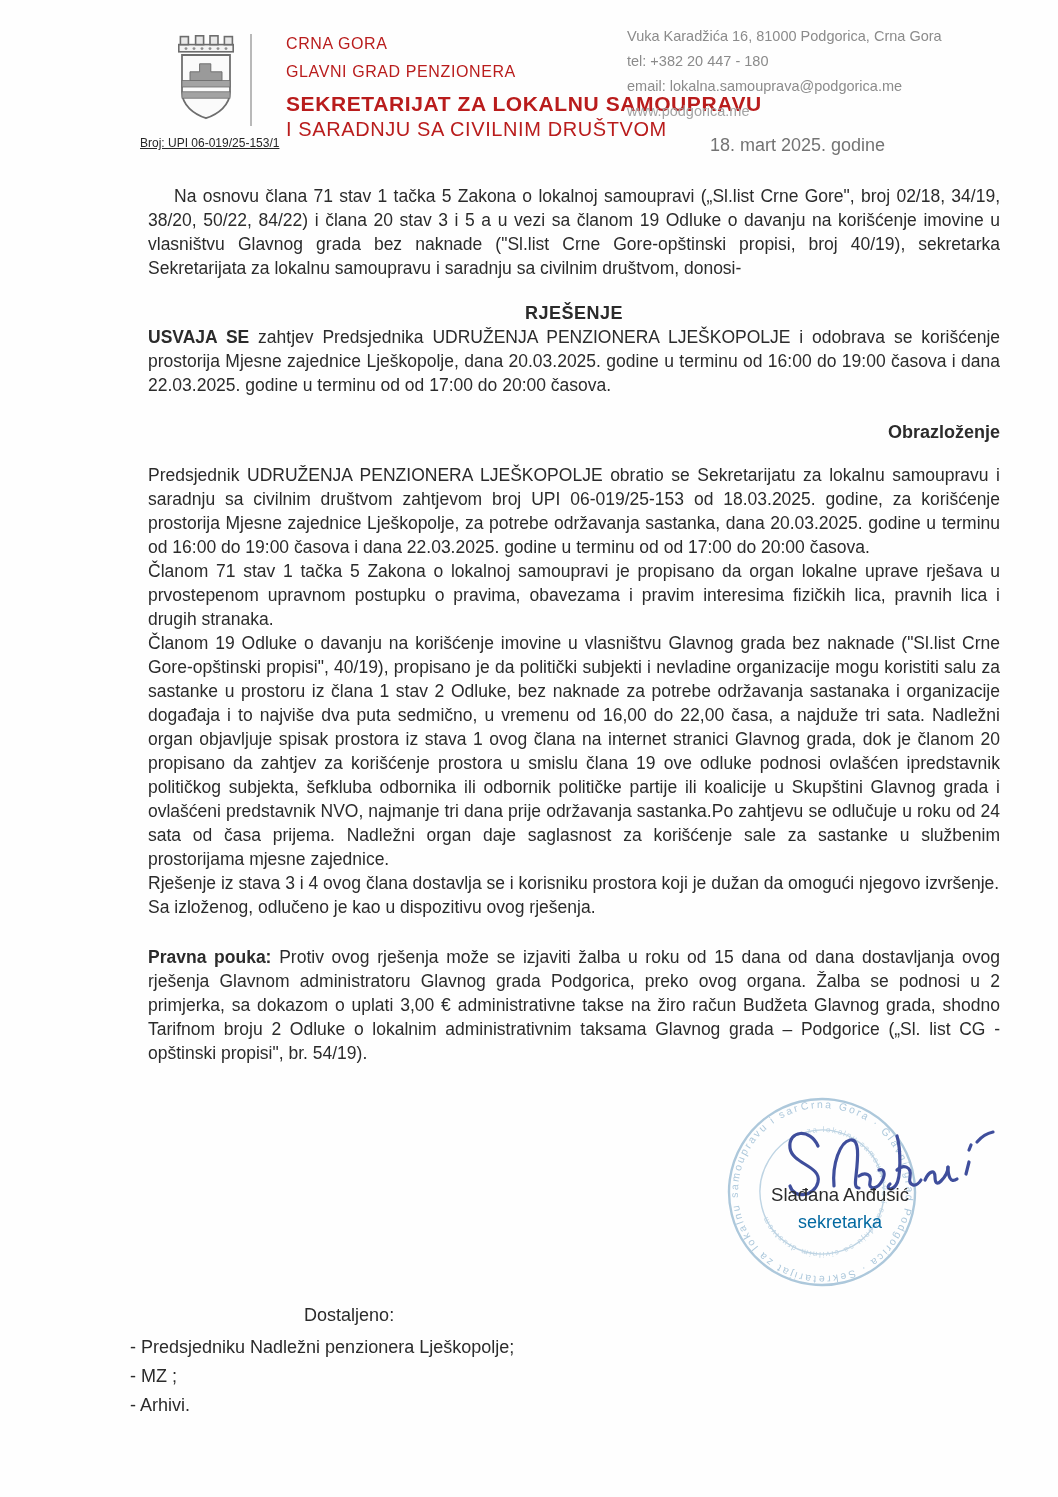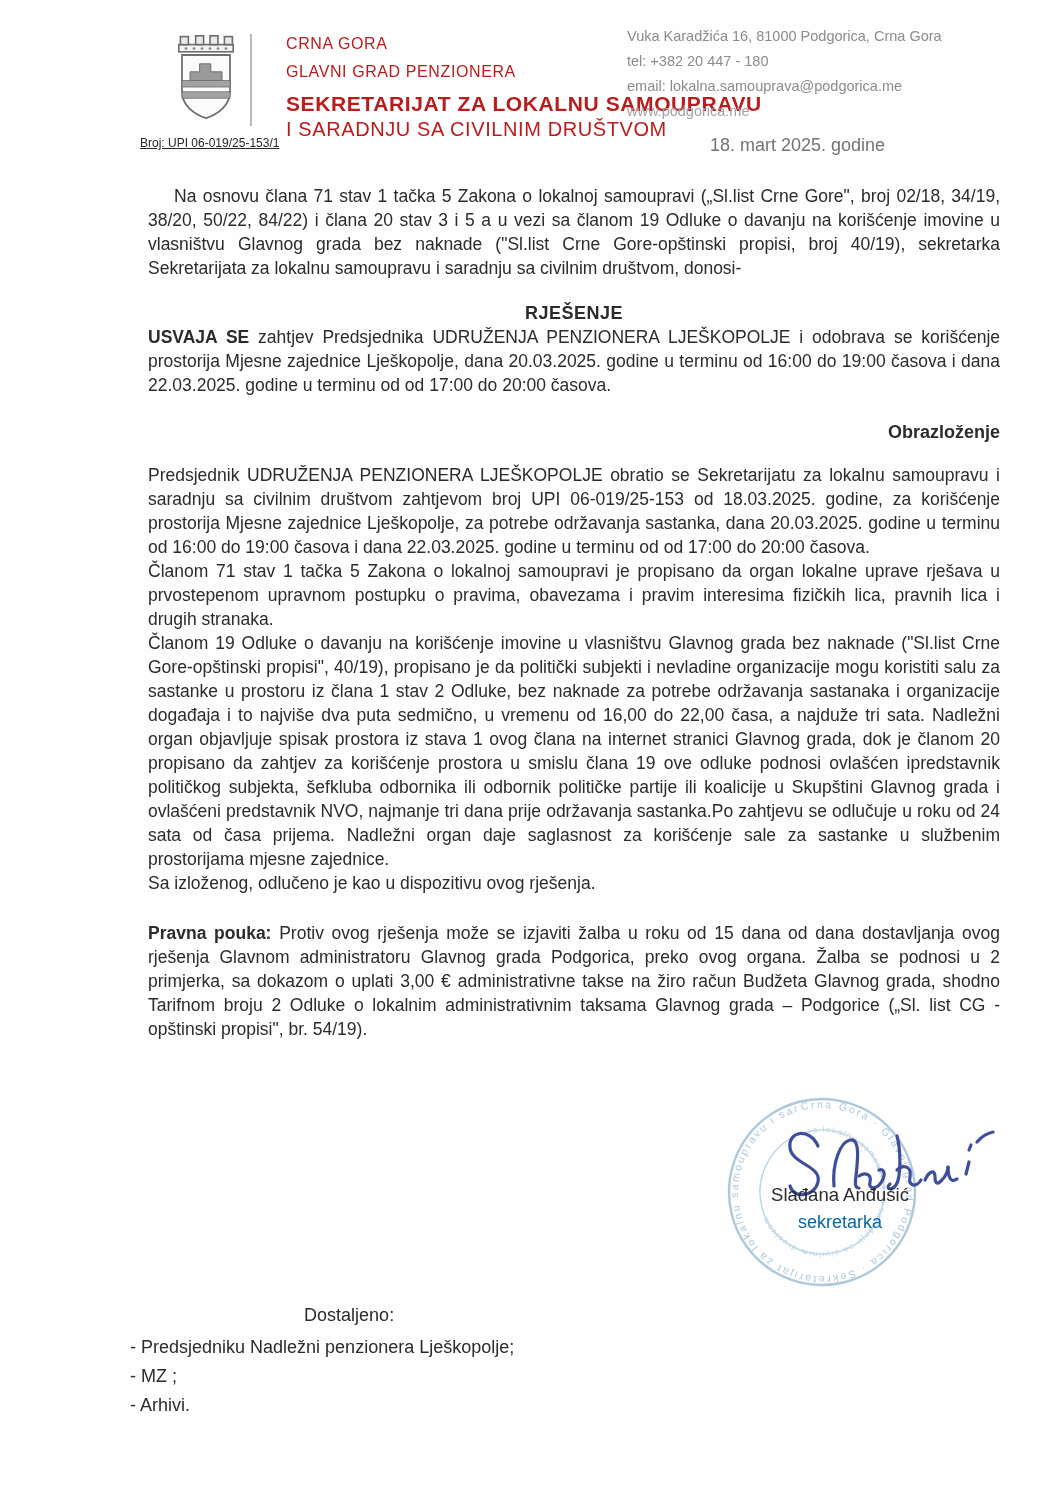--- a/index.html
+++ b/index.html
@@ -123,20 +123,21 @@
 
     <div class="heading">RJEŠENJE</div>
 
     <p><span class="b">USVAJA SE</span><span> zahtjev Predsjednika UDRUŽENJA PENZIONERA LJEŠKOPOLJE i odobrava se korišćenje prostorija Mjesne zajednice Lješkopolje, dana 20.03.2025. godine u terminu od 16:00 do 19:00 časova i dana 22.03.2025. godine u terminu od od 17:00 do 20:00 časova.</span></p>
 
     <div class="subheading">Obrazloženje</div>
 
     <p>Predsjednik UDRUŽENJA PENZIONERA LJEŠKOPOLJE obratio se Sekretarijatu za lokalnu samoupravu i saradnju sa civilnim društvom zahtjevom broj UPI 06-019/25-153 od 18.03.2025. godine, za korišćenje prostorija Mjesne zajednice Lješkopolje, za potrebe održavanja sastanka, dana 20.03.2025. godine u terminu od 16:00 do 19:00 časova i dana 22.03.2025. godine u terminu od od 17:00 do 20:00 časova.</p>
     <p>Članom 71 stav 1 tačka 5 Zakona o lokalnoj samoupravi je propisano da organ lokalne uprave rješava u prvostepenom upravnom postupku o pravima, obavezama i pravim interesima fizičkih lica, pravnih lica i drugih stranaka.</p>
     <p>Članom 19 Odluke o davanju na korišćenje imovine u vlasništvu Glavnog grada bez naknade ("Sl.list Crne Gore-opštinski propisi", 40/19), propisano je da politički subjekti i nevladine organizacije mogu koristiti salu za sastanke u prostoru iz člana 1 stav 2 Odluke, bez naknade za potrebe održavanja sastanaka i organizacije događaja i to najviše dva puta sedmično, u vremenu od 16,00 do 22,00 časa, a najduže tri sata. Nadležni organ objavljuje spisak prostora iz stava 1 ovog člana na internet stranici Glavnog grada, dok je članom 20 propisano da zahtjev za korišćenje prostora u smislu člana 19 ove odluke podnosi ovlašćen ipredstavnik političkog subjekta, šefkluba odbornika ili odbornik političke partije ili koalicije u Skupštini Glavnog grada i ovlašćeni predstavnik NVO, najmanje tri dana prije održavanja sastanka.Po zahtjevu se odlučuje u roku od 24 sata od časa prijema. Nadležni organ daje saglasnost za korišćenje sale za sastanke u službenim prostorijama mjesne zajednice.</p>
+    <p>Rješenje iz stava 3 i 4 ovog člana dostavlja se i korisniku prostora koji je dužan da omogući njegovo izvršenje.</p>
     <p>Sa izloženog, odlučeno je kao u dispozitivu ovog rješenja.</p>
 
     <p class="legal"><span class="b">Pravna pouka:</span><span> Protiv ovog rješenja može se izjaviti žalba u roku od 15 dana od dana dostavljanja ovog rješenja Glavnom administratoru Glavnog grada Podgorica, preko ovog organa. Žalba se podnosi u 2 primjerka, sa dokazom o uplati 3,00 € administrativne takse na žiro račun Budžeta Glavnog grada, shodno Tarifnom broju 2 Odluke o lokalnim administrativnim taksama Glavnog grada – Podgorice („Sl. list CG - opštinski propisi", br. 54/19).</span></p>
   </div>
 
   <svg class="stamp" viewBox="0 0 200 200">
     <defs>
       <path id="ringPath" d="M100,16 a84,84 0 1,1 -0.01,0"></path>
       <path id="ringPath2" d="M100,40 a60,60 0 1,1 -0.01,0"></path>
     </defs>

